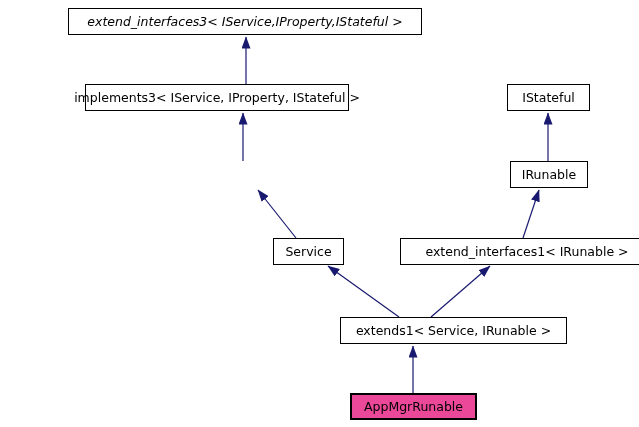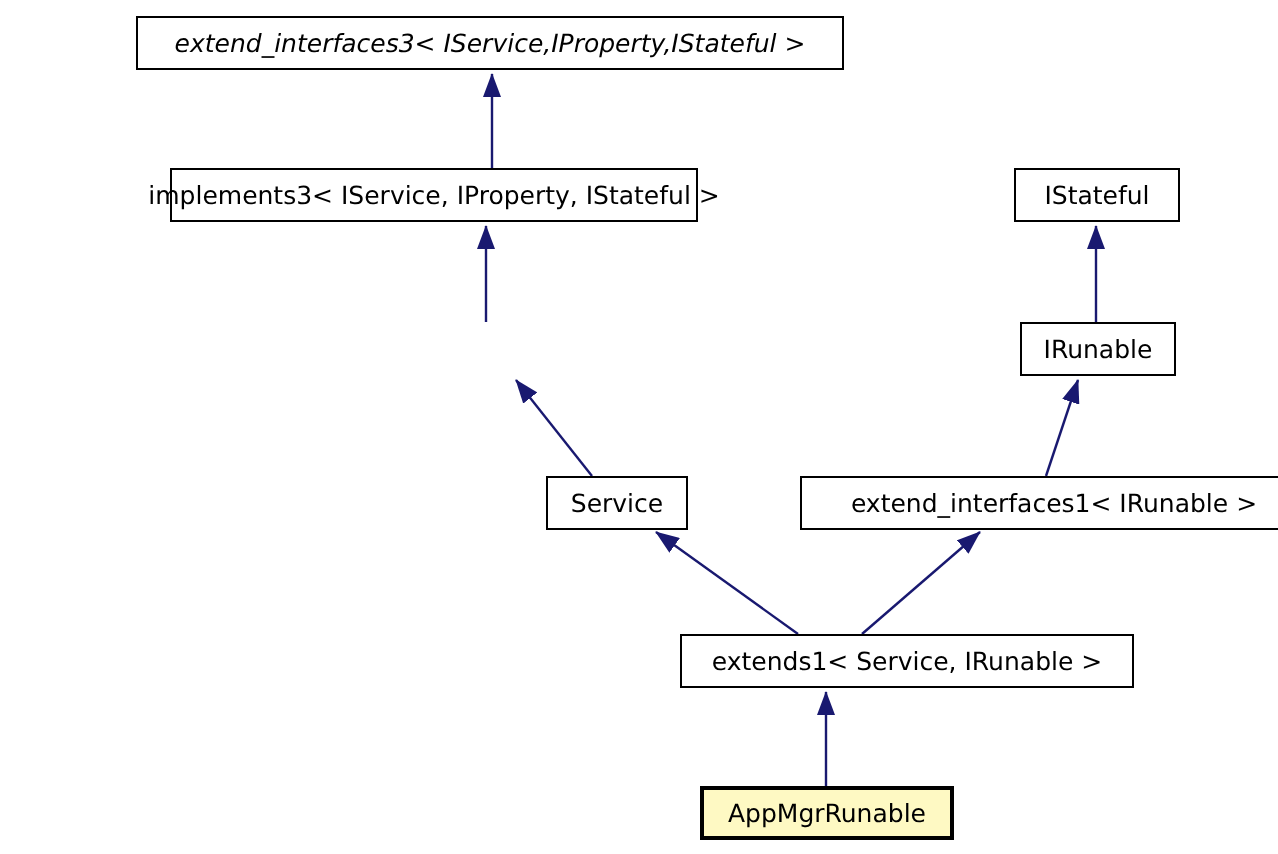--- a/index.html
+++ b/index.html
@@ -30,21 +30,21 @@
     color: #000000;
     display: flex;
     align-items: center;
     justify-content: center;
     font-size: 12.5px;
     white-space: nowrap;
     height: 27px;
     cursor: pointer;
   }
   .node.highlight {
-    background: #fef9c3;
+    background: #ec4899;
     border-width: 2px;
     cursor: default;
   }
 </style>
 </head>
 <body>
 
 <div class="diagram">
 
   <svg class="edges-layer" width="639" height="427" viewBox="0 0 639 427" xmlns="http://www.w3.org/2000/svg">

